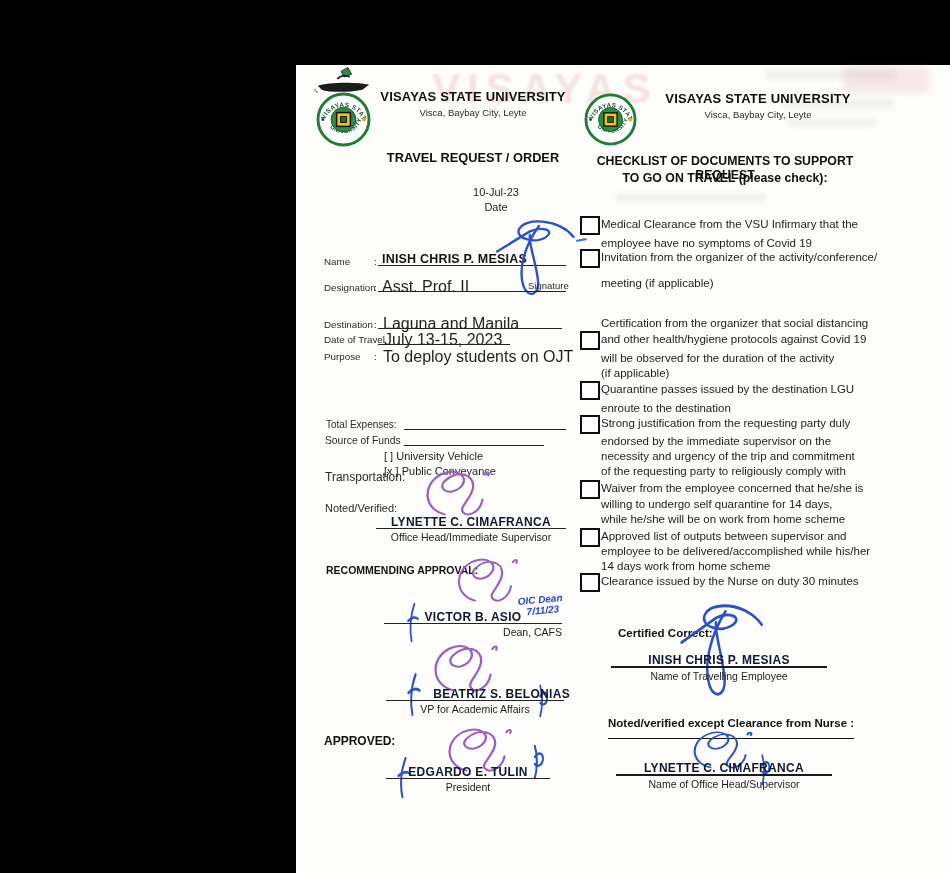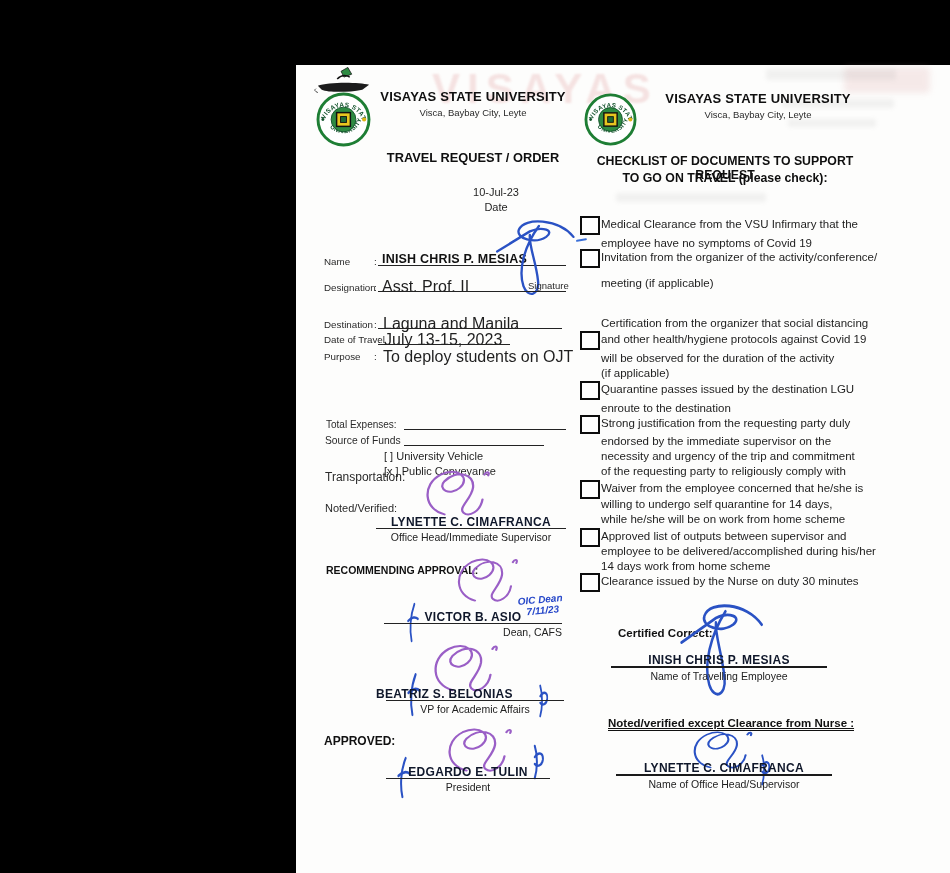--- a/index.html
+++ b/index.html
@@ -139,21 +139,21 @@
           <path d="M72 14 C74 10 78 10 76 15" stroke-width="2.4"></path>
         </svg></div>
     <div class="sig" style="left:110px;top:606px;width:16px;height:46px;color:#2a52c4;"><svg viewBox="0 0 40 80" preserveAspectRatio="none" fill="none" stroke="currentColor" stroke-linecap="round">
           <path d="M24 6 C12 28 10 56 16 76" stroke-width="5"></path>
           <path d="M6 38 C16 30 28 30 34 34" stroke-width="5"></path>
         </svg></div>
     <div class="sig" style="left:240px;top:616px;width:14px;height:38px;color:#2a52c4;"><svg viewBox="0 0 40 80" preserveAspectRatio="none" fill="none" stroke="currentColor" stroke-linecap="round">
           <path d="M12 10 C20 30 18 58 12 74" stroke-width="5"></path>
           <path d="M12 32 C22 20 34 24 32 38 C30 50 18 52 12 46" stroke-width="5"></path>
         </svg></div>
-    <div class="abs bname" style="left:80px;top:622px;width:178px;text-align:left;">BEATRIZ S. BELONIAS</div>
+    <div class="abs bname" style="left:96px;top:622px;width:178px;text-align:right;">BEATRIZ S. BELONIAS</div>
     <div class="ul" style="left:90px;top:622px;width:178px;height:13px;"></div>
     <div class="abs stitle" style="left:90px;top:638px;width:178px;text-align:center;">VP for Academic Affairs</div>
 
     <span class="abs seclbl" style="left:28px;top:669px;font-size:12px;">APPROVED:</span>
     <div class="sig" style="left:142px;top:656px;width:95px;height:56px;color:#9a5fc6;"><svg viewBox="0 0 100 70" preserveAspectRatio="none" fill="none" stroke="currentColor" stroke-linecap="round">
           <path d="M30 62 C8 56 6 26 26 14 C44 4 58 18 46 30 C36 40 22 32 30 22 C42 8 62 12 60 30 C58 44 44 54 50 60 C56 66 68 58 70 44" stroke-width="2.4"></path>
           <path d="M72 14 C74 10 78 10 76 15" stroke-width="2.4"></path>
         </svg></div>
     <div class="sig" style="left:100px;top:690px;width:16px;height:44px;color:#2a52c4;"><svg viewBox="0 0 40 80" preserveAspectRatio="none" fill="none" stroke="currentColor" stroke-linecap="round">
           <path d="M24 6 C12 28 10 56 16 76" stroke-width="5"></path>
@@ -198,34 +198,34 @@
     <div class="cl-row" style="top:318px"><span class="cbox"></span><span>Quarantine passes issued by the destination LGU</span></div>
     <div class="cl-row" style="top:337px"><span>enroute to the destination</span></div>
     <div class="cl-row" style="top:352px"><span class="cbox"></span><span>Strong justification from the requesting party duly</span></div>
     <div class="cl-row" style="top:370px"><span>endorsed by the immediate supervisor on the</span></div>
     <div class="cl-row" style="top:385px"><span>necessity and urgency of the trip and commitment</span></div>
     <div class="cl-row" style="top:400px"><span>of the requesting party to religiously comply with</span></div>
     <div class="cl-row" style="top:417px"><span class="cbox"></span><span>Waiver from the employee concerned that he/she is</span></div>
     <div class="cl-row" style="top:433px"><span>willing to undergo self quarantine for 14 days,</span></div>
     <div class="cl-row" style="top:448px"><span>while he/she will be on work from home scheme</span></div>
     <div class="cl-row" style="top:465px"><span class="cbox"></span><span>Approved list of outputs between supervisor and</span></div>
-    <div class="cl-row" style="top:480px"><span>employee to be delivered/accomplished during his/her</span></div>
+    <div class="cl-row" style="top:480px"><span>employee to be delivered/accomplished while his/her</span></div>
     <div class="cl-row" style="top:495px"><span>14 days work from home scheme</span></div>
     <div class="cl-row" style="top:510px"><span class="cbox"></span><span>Clearance issued by the Nurse on duty 30 minutes</span></div>
 
     <span class="abs seclbl" style="left:322px;top:562px;font-size:11.5px;">Certified Correct:</span>
     <div class="sig" style="left:376px;top:533px;width:105px;height:100px;color:#2a52c4;"><svg viewBox="0 0 110 90" preserveAspectRatio="none" fill="none" stroke="currentColor" stroke-linecap="round">
           <path d="M94 24 C78 4 40 2 34 16 C30 26 52 32 64 24 C74 17 60 12 46 18 L10 40" stroke-width="2.6"></path>
           <path d="M56 12 C40 34 33 60 39 78 C44 92 57 88 55 72 C53 52 45 34 46 22" stroke-width="2.6"></path>
         </svg></div>
     <div class="abs bname" style="left:315px;top:588px;width:216px;text-align:center;">INISH CHRIS P. MESIAS</div>
     <div class="ul2" style="left:315px;top:588px;width:216px;height:13px;"></div>
     <div class="abs stitle" style="left:315px;top:605px;width:216px;text-align:center;">Name of Travelling Employee</div>
 
-    <span class="abs seclbl" style="left:312px;top:652px;font-size:11.5px;border-bottom:1.6px solid #111;padding-bottom:1px;text-decoration:underline;">Noted/verified except Clearance from Nurse :</span>
+    <span class="abs seclbl" style="left:312px;top:652px;font-size:11.5px;border-bottom:1.6px solid #111;padding-bottom:9px;">Noted/verified except Clearance from Nurse :</span>
     <div class="sig" style="left:388px;top:660px;width:88px;height:48px;color:#2a52c4;"><svg viewBox="0 0 100 70" preserveAspectRatio="none" fill="none" stroke="currentColor" stroke-linecap="round">
           <path d="M30 62 C8 56 6 26 26 14 C44 4 58 18 46 30 C36 40 22 32 30 22 C42 8 62 12 60 30 C58 44 44 54 50 60 C56 66 68 58 70 44" stroke-width="2.4"></path>
           <path d="M72 14 C74 10 78 10 76 15" stroke-width="2.4"></path>
         </svg></div>
     <div class="sig" style="left:462px;top:686px;width:14px;height:36px;color:#2a52c4;"><svg viewBox="0 0 40 80" preserveAspectRatio="none" fill="none" stroke="currentColor" stroke-linecap="round">
           <path d="M12 10 C20 30 18 58 12 74" stroke-width="5"></path>
           <path d="M12 32 C22 20 34 24 32 38 C30 50 18 52 12 46" stroke-width="5"></path>
         </svg></div>
     <div class="abs bname" style="left:320px;top:696px;width:216px;text-align:center;">LYNETTE C. CIMAFRANCA</div>
     <div class="ul2" style="left:320px;top:696px;width:216px;height:13px;"></div>

